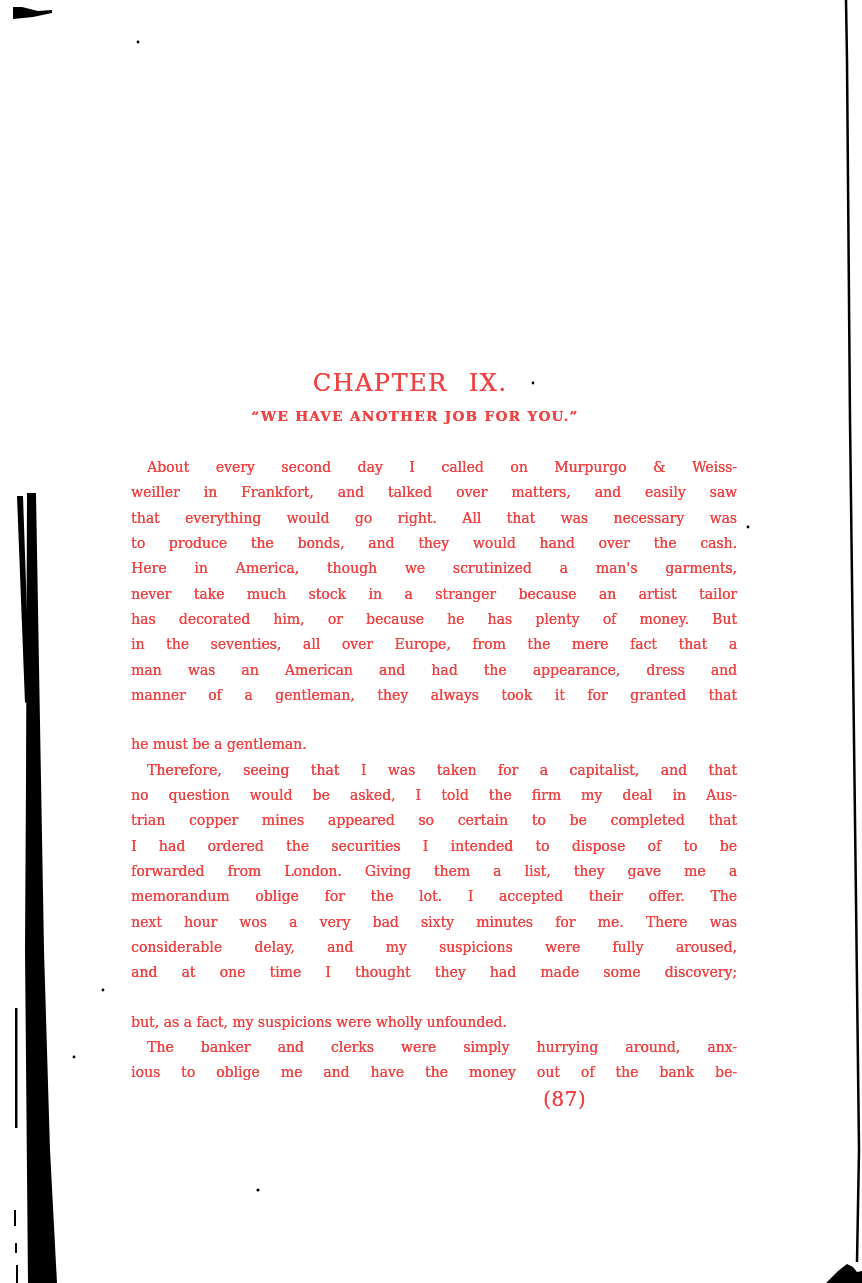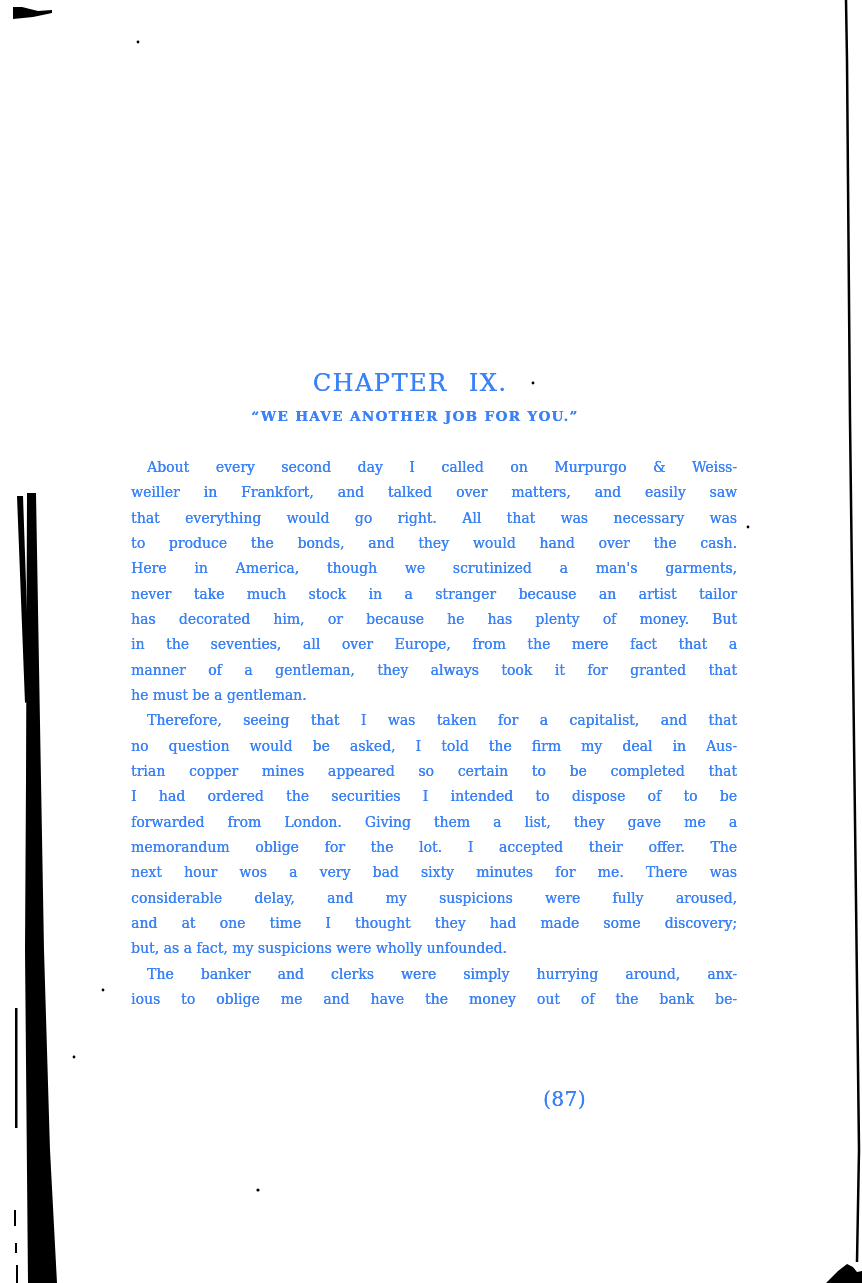--- a/index.html
+++ b/index.html
@@ -7,21 +7,21 @@
     padding: 0;
     background: #ffffff;
   }
   .page {
     position: relative;
     width: 862px;
     height: 1283px;
     background: #ffffff;
     overflow: hidden;
     font-family: "DejaVu Serif", "Liberation Serif", serif;
-    color: #3b82f6;
+    color: #ef4444;
   }
   .chapter-heading {
     position: absolute;
     top: 369px;
     left: 0;
     width: 862px;
     transform: translateX(-21px);
     text-align: center;
     font-size: 24px;
     font-weight: normal;
@@ -52,21 +52,21 @@
   }
   .line {
     line-height: 25.33px;
     height: 25.33px;
     text-align: justify;
     text-align-last: justify;
     white-space: normal;
     overflow: visible;
   }
   .line.indent { text-indent: 16px; }
-  .line.para-end { text-align-last: left; }
+  .line.para-end { text-align-last: left; margin-top: 24px; }
   .page-number {
     position: absolute;
     top: 1087px;
     left: 543px;
     font-size: 20px;
     letter-spacing: 0.5px;
     text-shadow: 0.3px 0 0 currentColor;
   }
   .artifacts {
     position: absolute;
@@ -85,20 +85,21 @@
 
   <div class="body-text">
     <div class="line indent">About every second day I called on Murpurgo &amp; Weiss-</div>
     <div class="line">weiller in Frankfort, and talked over matters, and easily saw</div>
     <div class="line">that everything would go right. All that was necessary was</div>
     <div class="line">to produce the bonds, and they would hand over the cash.</div>
     <div class="line">Here in America, though we scrutinized a man's garments,</div>
     <div class="line">never take much stock in a stranger because an artist tailor</div>
     <div class="line">has decorated him, or because he has plenty of money.  But</div>
     <div class="line">in the seventies, all over Europe, from the mere fact that a</div>
+    <div class="line">man was an American and had the appearance, dress and</div>
     <div class="line">manner of a gentleman, they always took it for granted that</div>
     <div class="line para-end">he must be a gentleman.</div>
 
     <div class="line indent">Therefore, seeing that I was taken for a capitalist, and that</div>
     <div class="line">no question would be asked, I told the firm my deal in Aus-</div>
     <div class="line">trian copper mines appeared so certain to be completed that</div>
     <div class="line">I had ordered the securities I intended to dispose of to be</div>
     <div class="line">forwarded from London.  Giving them a list, they gave me a</div>
     <div class="line">memorandum oblige for the lot.  I accepted their offer.  The</div>
     <div class="line">next hour wos a very bad sixty minutes for me.  There was</div>

